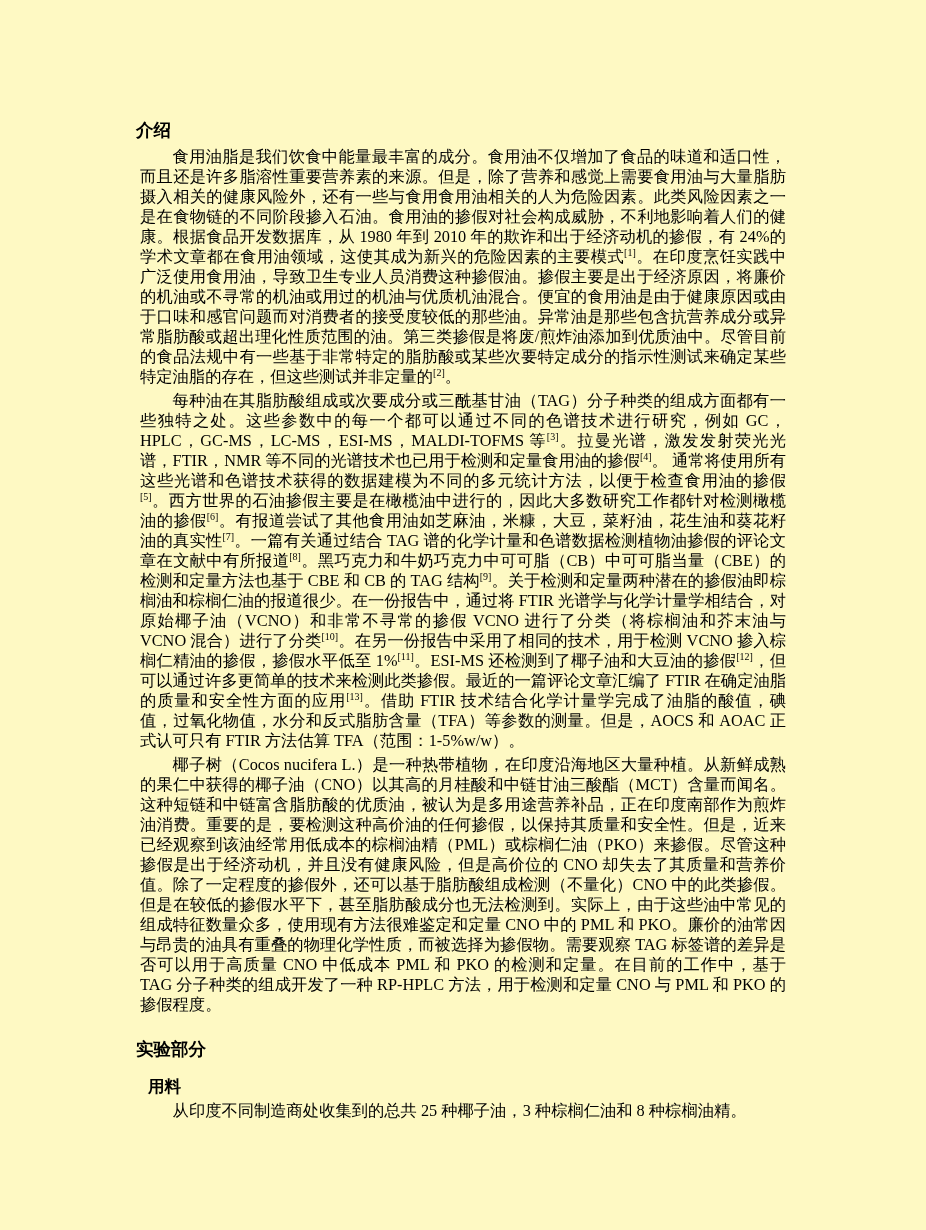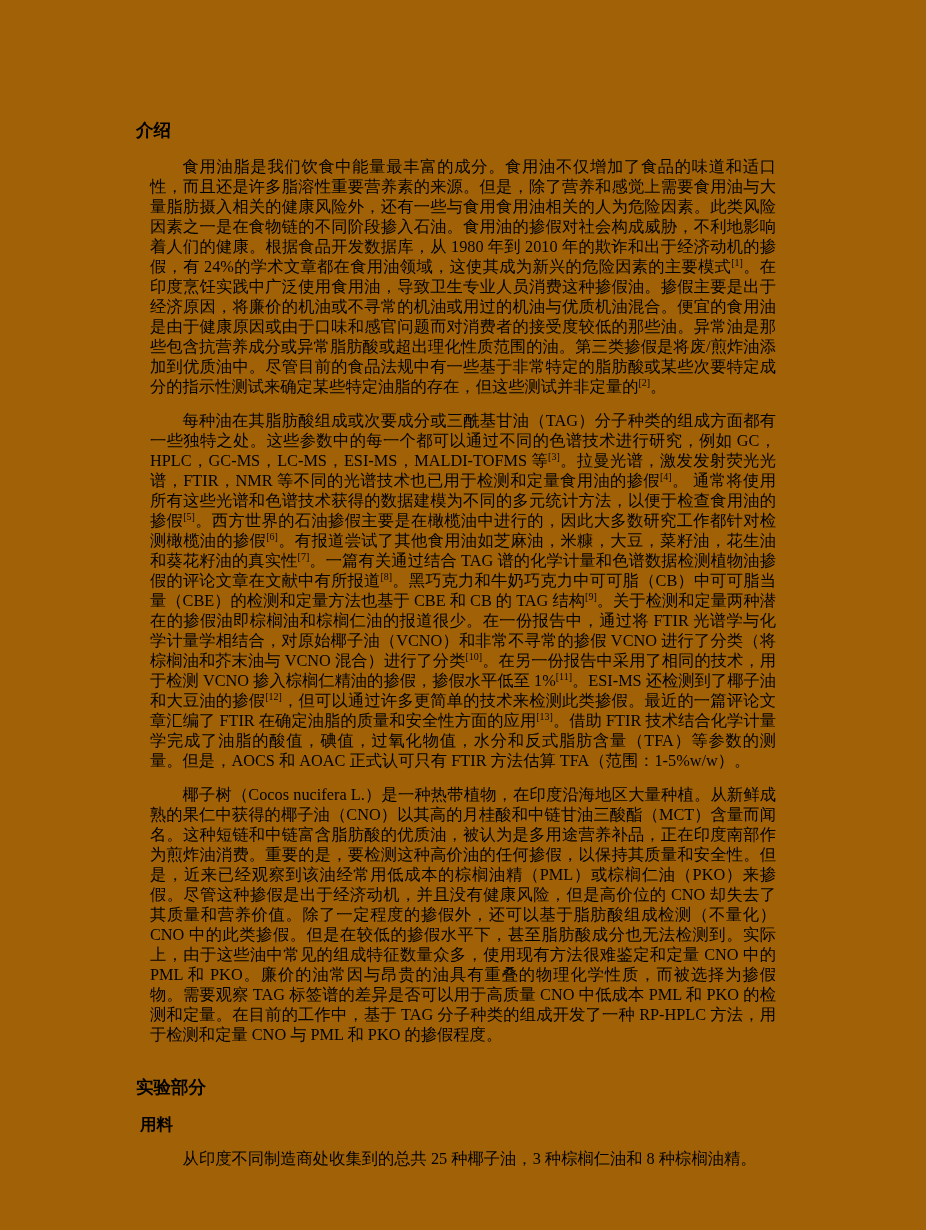--- a/index.html
+++ b/index.html
@@ -4,48 +4,48 @@
 <style>
   html, body {
     margin: 0;
     padding: 0;
     background: #ffffff;
   }
   .page {
     position: relative;
     width: 926px;
     height: 1230px;
-    background: #a16207;
+    background: #fef9c3;
     box-sizing: border-box;
     padding: 118px 136px 0 136px;
     font-family: "Liberation Serif", "DejaVu Serif", serif;
     color: #000000;
     overflow: hidden;
   }
   .h-main {
     font-size: 17.5px;
     font-weight: bold;
     line-height: 25px;
     margin: 0;
     text-align: left;
   }
   .h-main.h-experimental {
-    margin-top: 30px;
+    margin-top: 22px;
   }
   .h-sub {
     font-size: 16.5px;
     font-weight: bold;
     line-height: 20px;
-    margin: 15px 0 0 4px;
+    margin: 15px 0 0 12px;
     text-align: left;
   }
   .para {
     font-size: 16.3px;
     line-height: 20px;
-    margin: 14px;
+    margin: 4px;
     text-align: justify;
     text-justify: inter-character;
     text-indent: 2em;
     word-break: normal;
   }
   .para sup.ref {
     font-size: 10px;
     line-height: 0;
     vertical-align: super;
     letter-spacing: 0;

